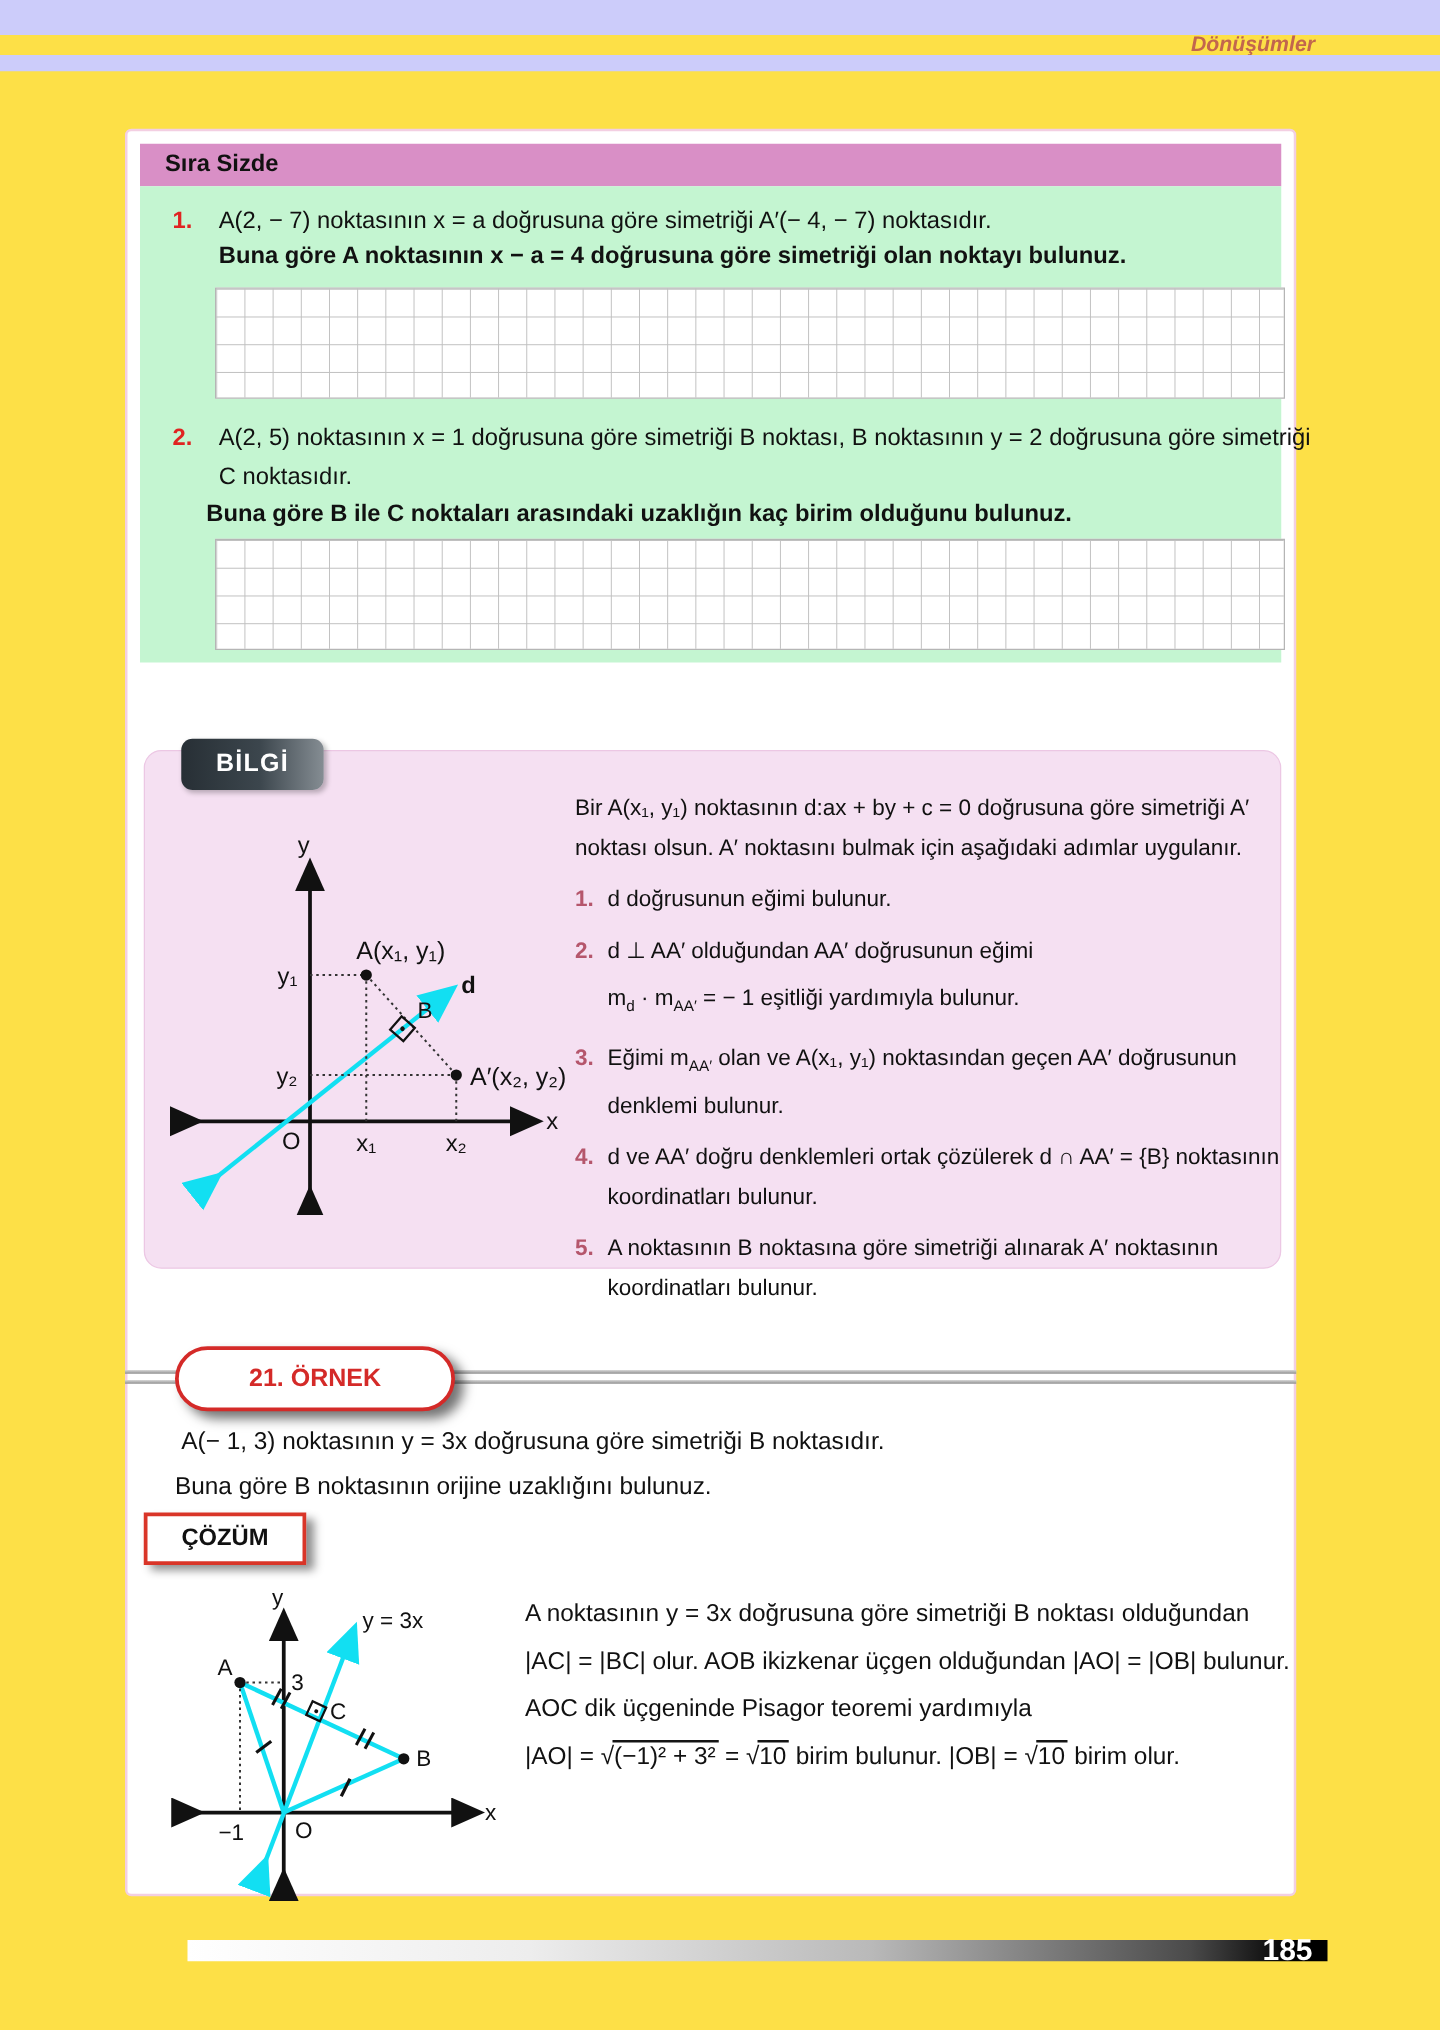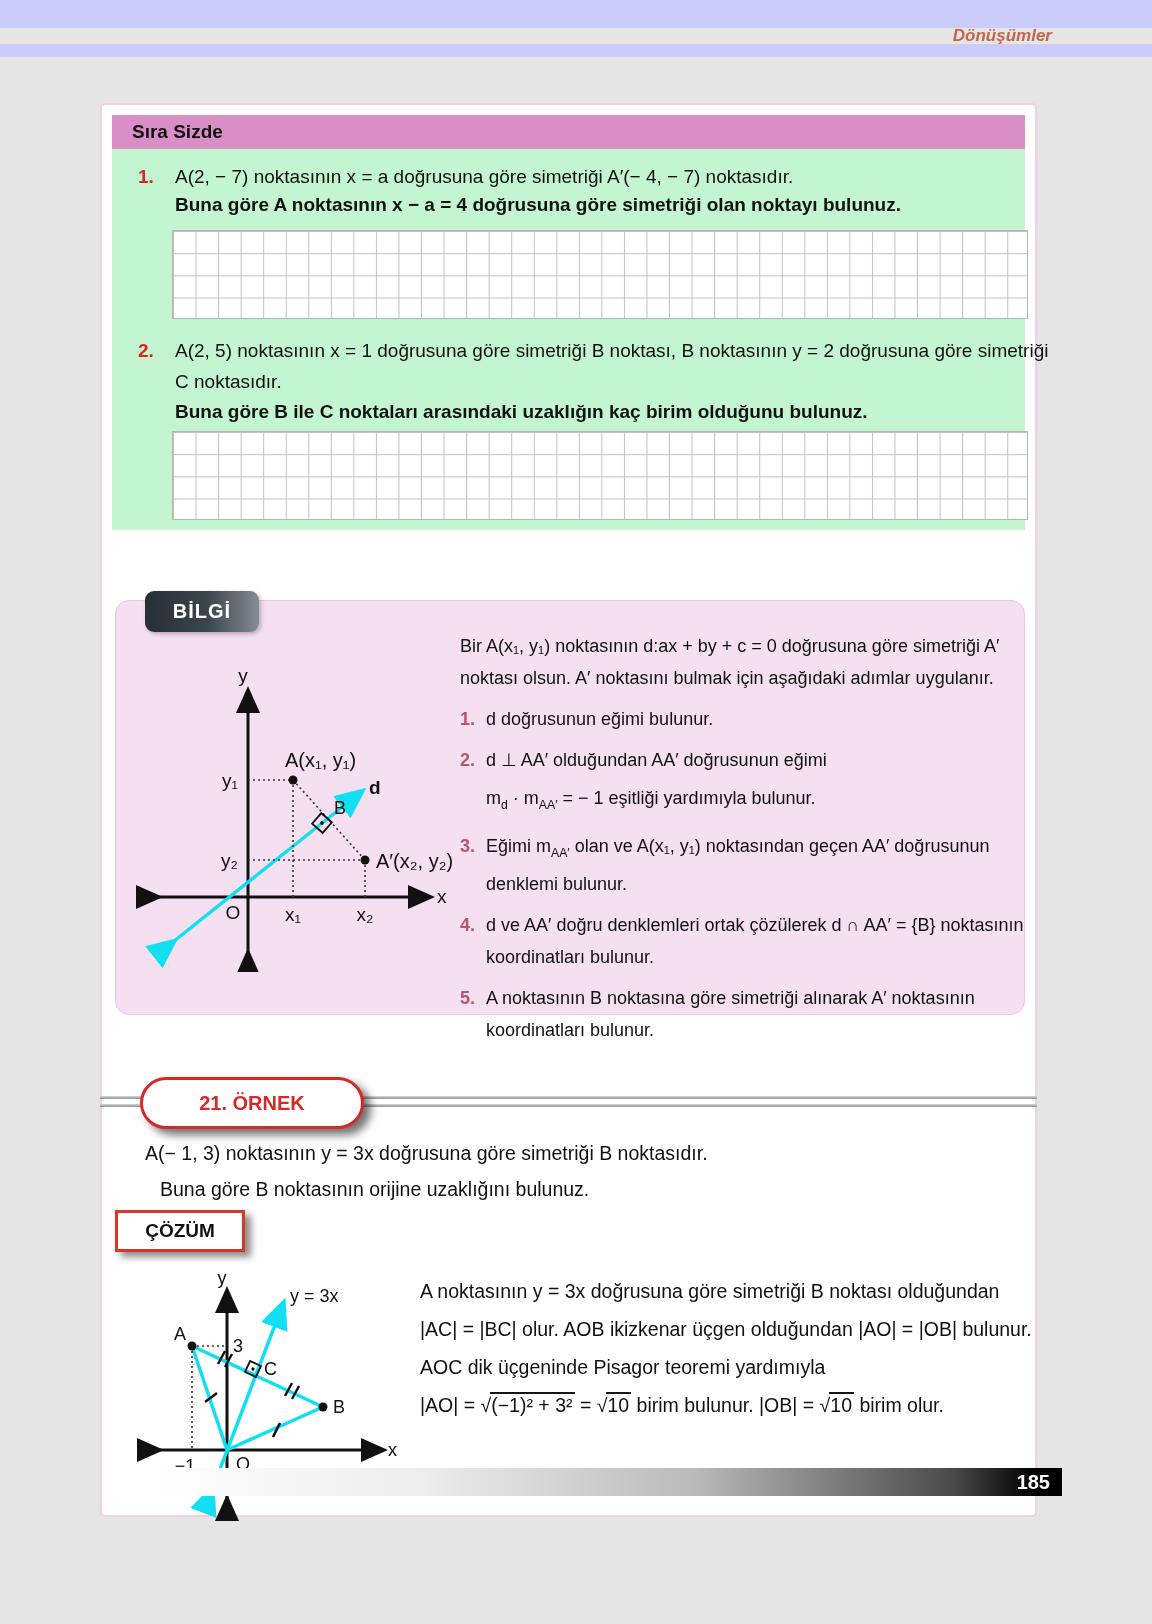--- a/index.html
+++ b/index.html
@@ -1,17 +1,17 @@
 <!DOCTYPE html>
 <html><head>
 <meta charset="utf-8">
 <style>
   * { margin:0; padding:0; box-sizing:border-box; }
   body { font-family:"Liberation Sans", sans-serif; background:#ffffff; }
-  .page { position:relative; width:1152px; height:1624px; background:#e5e5e5; overflow:hidden; }
+  .page { position:relative; width:1152px; height:1624px; background:#fde047; overflow:hidden; }
 
   
   .band { position:absolute; left:0; width:1152px; background:#ccccfa; }
   .band.b1 { top:0; height:28px; }
   .band.b2 { top:44px; height:13px; }
   .chapter-strip { position:absolute; top:26px; left:0; width:1152px; height:19px; text-align:right; }
   .chapter-strip span { display:inline-block; margin-right:100px; font-size:17px; font-weight:bold; font-style:italic; color:#c2664d; }
 
   
   .main-box { position:absolute; left:100px; top:103px; width:937px; height:1414px;
@@ -52,40 +52,40 @@
 
   
   .ornek-track { position:absolute; left:100px; top:1096px; width:937px; height:13px; }
   .ornek-track .tl { height:3px; background:linear-gradient(180deg,#d8d8d8,#8f8f8f); margin-bottom:5px; }
   .ornek-badge { position:absolute; left:140px; top:1077px; width:224px; height:52px;
                  background:#fff; border:3px solid #d42a28; border-radius:26px;
                  display:flex; align-items:center; justify-content:center;
                  font-size:20px; font-weight:bold; color:#d42a28;
                  box-shadow:7px 6px 9px rgba(0,0,0,0.55); }
   .ornek-line1 { position:absolute; left:145px; top:1142px; font-size:19.5px; color:#111;text-align:right; }
-  .ornek-line2 { position:absolute; left:140px; top:1178px; font-size:19.5px; color:#111;margin-left:20px; }
+  .ornek-line2 { position:absolute; left:140px; top:1178px; font-size:19.5px; color:#111; }
 
   
   .cozum-label { position:absolute; left:115px; top:1210px; width:130px; height:42px;
                  background:#fff; border:3px solid #d93528; display:flex; align-items:center; justify-content:center;
                  font-size:19px; font-weight:bold; color:#111;
                  box-shadow:6px 5px 7px rgba(0,0,0,0.45); }
   .sol-text { position:absolute; left:420px; top:1272px; width:628px; font-size:19.5px; color:#111; line-height:38px; }
   .sol-line { white-space:nowrap; }
 
   
   .diagram1 { position:absolute; left:133px; top:642px; }
   .diagram2 { position:absolute; left:130px; top:1252px; }
   svg text { font-family:"Liberation Sans", sans-serif; fill:#111; }
 
   
-  .footer-bar { position:absolute; left:150px; top:1468px; width:912px; height:28px;
+  .footer-bar { position:absolute; left:150px; top:1552px; width:912px; height:17px;
       background:linear-gradient(90deg,#ffffff 0%,#ededed 30%,#b9b9b9 60%,#4a4a4a 88%,#000000 97%);
       display:flex; align-items:center; justify-content:flex-end; padding-right:12px;
-      color:#fff; font-size:20px; font-weight:bold; }
+      color:#fff; font-size:24px; font-weight:bold; }
 </style>
 </head>
 <body>
 
 <div class="page">
 
   <div class="band b1"></div>
   <div class="chapter-strip">
     <span>Dönüşümler</span>
   </div>
@@ -97,21 +97,21 @@
   <div class="ss-body"></div>
 
   <div class="exnum" style="left:138px; top:166px;">1.</div>
   <div class="exline" style="left:175px; top:166px;">A(2, − 7)  noktasının  x = a doğrusuna göre simetriği  A′(− 4, − 7)  noktasıdır.</div>
   <div class="exline bold" style="left:175px; top:194px;">Buna göre A noktasının  x − a = 4  doğrusuna göre simetriği olan noktayı bulunuz.</div>
   <div class="answer-grid" style="top:230px;"></div>
 
   <div class="exnum" style="left:138px; top:340px;">2.</div>
   <div class="exline" style="left:175px; top:340px;">A(2, 5)  noktasının x = 1 doğrusuna göre simetriği B noktası, B noktasının y = 2 doğrusuna göre simetriği</div>
   <div class="exline" style="left:175px; top:371px;">C noktasıdır.</div>
-  <div class="exline bold" style="left:175px; top:401px;">Buna göre B ile C noktaları arasındaki uzaklığın kaç birim olduğunu bulunuz.</div>
+  <div class="exline bold" style="left:165px; top:401px;">Buna göre B ile C noktaları arasındaki uzaklığın kaç birim olduğunu bulunuz.</div>
   <div class="answer-grid" style="top:431px;"></div>
 
 
   <div class="bilgi-box"></div>
   <div class="bilgi-tab">BİLGİ</div>
 
   <svg class="diagram1" width="330" height="330" viewBox="0 0 330 330">
     <defs>
       <marker id="ab" markerWidth="10" markerHeight="10" refX="7" refY="4" orient="auto">
         <path d="M0,0 L9,4 L0,8 Z" fill="#111"></path>

